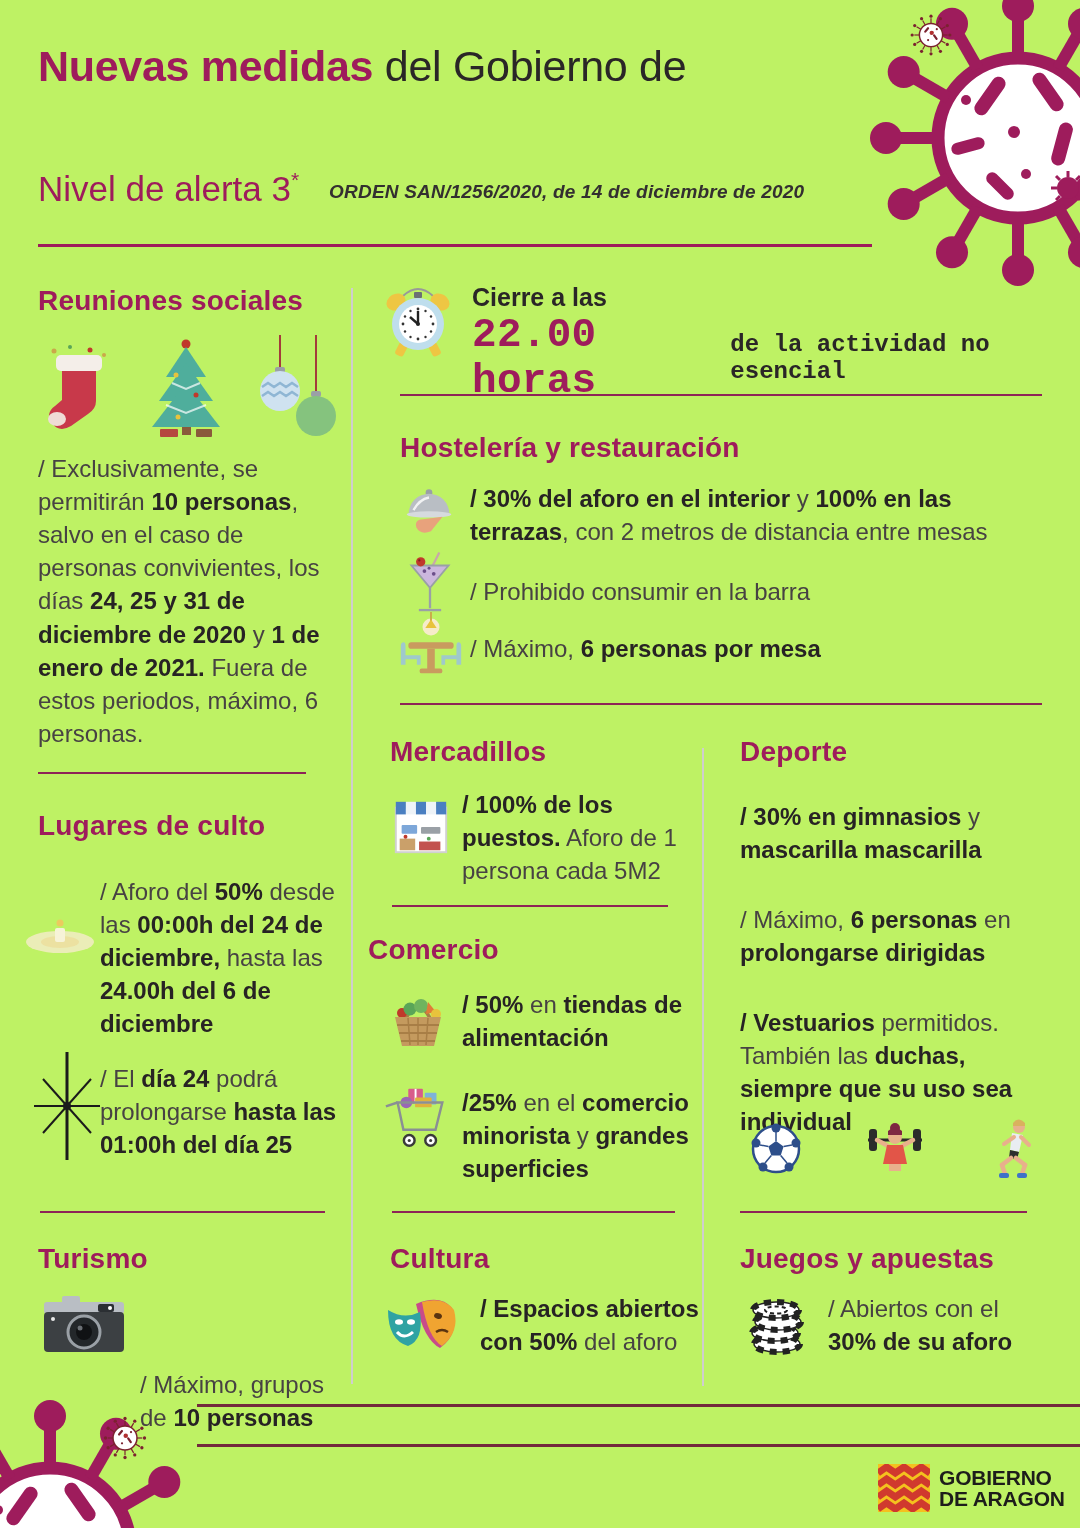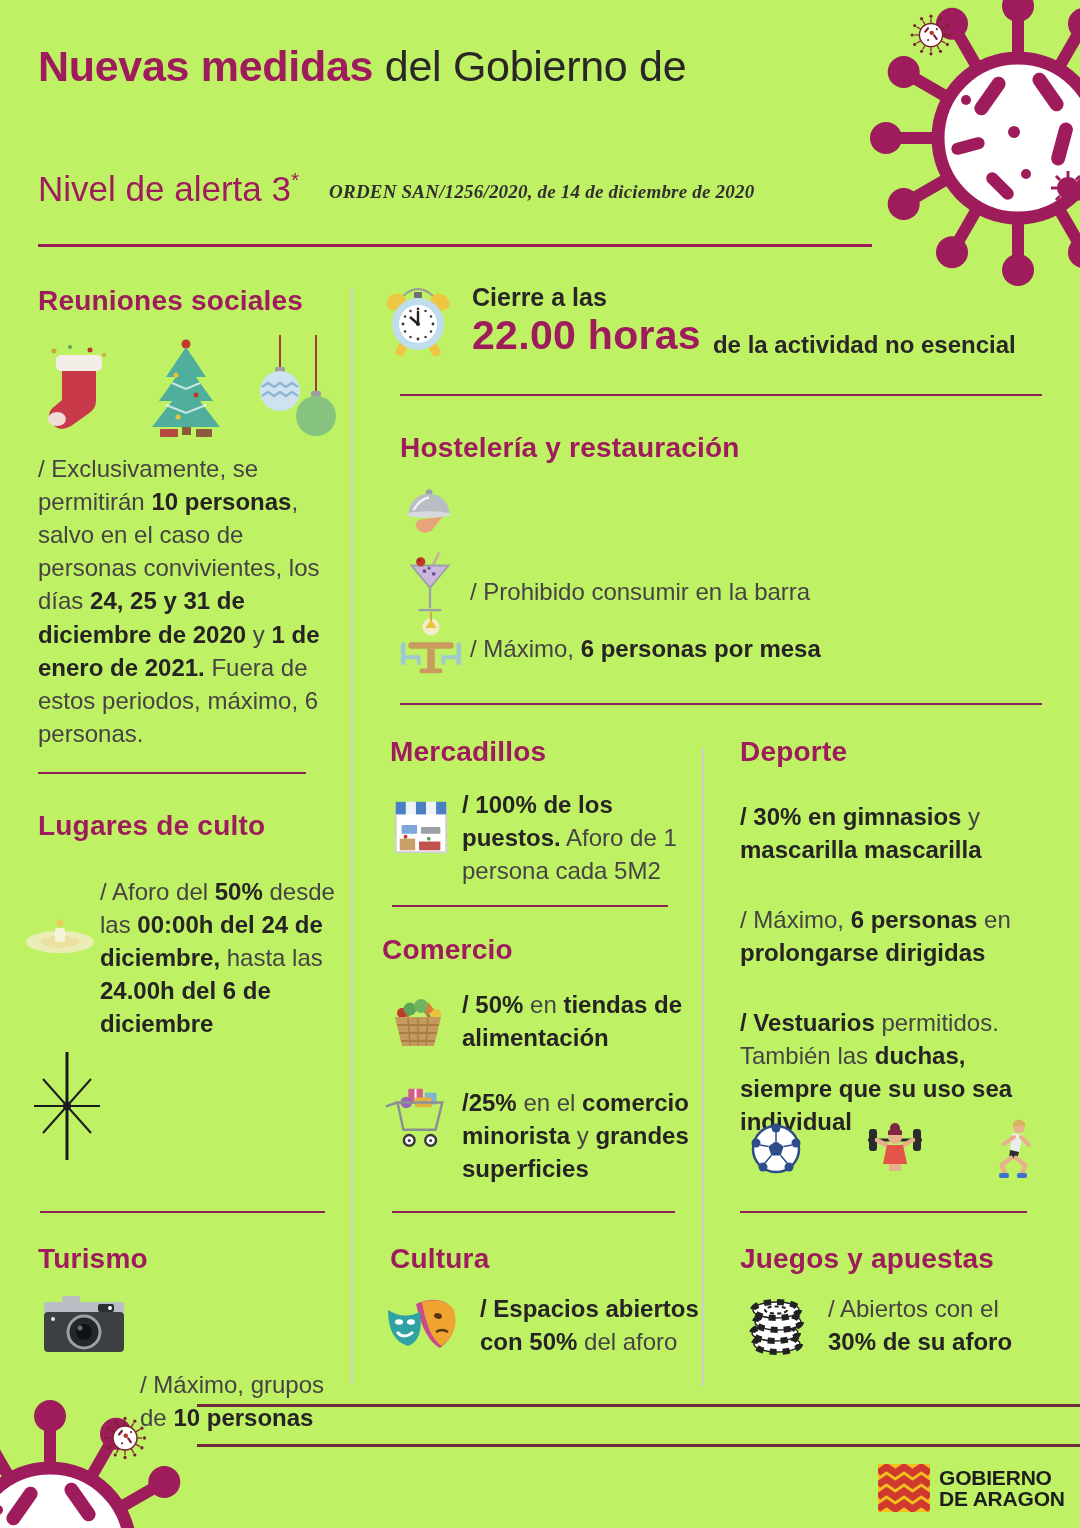--- a/index.html
+++ b/index.html
@@ -11,29 +11,29 @@
   }
   *{margin:0;padding:0;box-sizing:border-box;}
   body{background:#888;font-family:"Liberation Sans","DejaVu Sans",sans-serif;}
   .page{position:relative;width:1080px;height:1528px;background:#bef264;overflow:hidden;margin:0 auto;}
   .abs{position:absolute;}
   .title{font-size:43px;line-height:1.24;font-weight:400;color:#2a2627;letter-spacing:-.3px;}
   .title .b{font-weight:800;}
   .title .m{color:var(--accent);}
   .alert{font-size:35px;font-weight:400;color:var(--accent);}
   .alert sup{font-size:21px;vertical-align:14px;}
-  .orderref{font-size:19px;font-style:italic;font-weight:700;color:#332f30;letter-spacing:.2px;font-family:Liberation Serif, serif;}
+  .orderref{font-size:19px;font-style:italic;font-weight:700;color:#332f30;letter-spacing:.2px;}
   .h{font-size:28px;font-weight:800;color:var(--accent);letter-spacing:.2px;}
   .txt{font-size:24px;line-height:1.38;color:var(--body);}
   .txt .b{font-weight:700;color:var(--ink);}
   .rule{background:var(--accent);height:3px;}
   .thinrule{background:#8d2457;height:2px;}
   .vline{background:var(--gray);width:2px;}
   .cierre-l1{font-size:25px;font-weight:800;color:#2a2627;}
-  .cierre-l2{display:flex;align-items:flex-end;}
+  .cierre-l2{display:flex;align-items:center;font-family:Liberation Mono, monospace;}
   .cierre-time{font-size:41px;font-weight:800;color:var(--accent);letter-spacing:.3px;}
   .cierre-tail{font-size:24px;font-weight:800;color:#2a2627;margin-left:12px;}
   .footline{background:var(--maroon);height:3px;}
   .infotext{font-size:14px;letter-spacing:.7px;color:#b06787;font-weight:400;}
   .infotext .dot{color:#931e57;margin-right:10px;font-size:15px;}
   .infotext .url{color:#8f1d56;font-weight:700;}
   .logo{display:flex;align-items:center;gap:9px;}
   .logotxt{font-size:21px;font-weight:800;color:#1d1d1b;line-height:1.0;letter-spacing:-.2px;}
   .icon{display:block;}
 </style>
@@ -238,20 +238,21 @@
   <div class="abs thinrule" style="left:400px;top:394px;width:642px"></div>
 
   <div class="abs h" style="left:400px;top:432px">Hostelería y restauración</div>
   <svg class="abs icon" width="58" height="58" viewBox="0 0 60 60" style="left:400px;top:484px">
     <circle cx="30" cy="9" r="3.5" fill="#9aa0a6"></circle>
     <path d="M9 31 A21 21 0 0 1 51 31 Z" fill="#b9bec4"></path>
     <path d="M14 27 Q20 16 30 14" fill="none" stroke="#ffffff" stroke-width="2.5" opacity=".8"></path>
     <ellipse cx="30" cy="31.5" rx="23" ry="3.2" fill="#d6dade"></ellipse>
     <path d="M20 37 L44 34 L32 49 Q21 53 17 45 Q15 39 20 37 Z" fill="#e8a27c"></path>
   </svg>
+  <div class="abs txt" style="left:470px;top:482px;width:578px"><span class="b">/ </span><span class="b">30% del aforo en el interior</span><span> y </span><span class="b">100% en las terrazas</span><span>, con 2 metros de distancia entre mesas</span></div>
   <svg class="abs icon" width="52" height="74" viewBox="0 0 56 74" style="left:404px;top:548px">
     <line x1="38" y1="2" x2="28" y2="22" stroke="#c9a8a8" stroke-width="2.5"></line>
     <polygon points="8,16 48,16 28,40" fill="#cbb7dd" stroke="#9aa0a6" stroke-width="2"></polygon>
     <circle cx="22" cy="22" r="2" fill="#6b4f8a"></circle>
       <circle cx="32" cy="25" r="2" fill="#6b4f8a"></circle>
       <circle cx="27" cy="19" r="1.6" fill="#6b4f8a"></circle>
     <circle cx="18" cy="12" r="5" fill="#c0392b"></circle>
       <circle cx="16.5" cy="10.5" r="1.2" fill="#7e1f1f"></circle>
     <line x1="28" y1="40" x2="28" y2="62" stroke="#9aa0a6" stroke-width="2.5"></line>
     <line x1="16" y1="64" x2="40" y2="64" stroke="#9aa0a6" stroke-width="2.5"></line>
@@ -285,21 +286,21 @@
     <rect x="12" y="30" width="16" height="9" rx="1" fill="#7da7d9"></rect>
     <rect x="32" y="32" width="20" height="7" rx="1" fill="#9aa0a6"></rect>
     <rect x="10" y="44" width="16" height="12" fill="#caa06a"></rect>
     <rect x="30" y="47" width="22" height="9" fill="#c2524f"></rect>
     <circle cx="16" cy="42" r="2" fill="#c0392b"></circle>
       <circle cx="40" cy="44" r="2" fill="#5aa558"></circle>
   </svg>
   <div class="abs txt" style="left:462px;top:788px;width:225px"><span class="b">/ </span><span class="b">100% de los puestos.</span><span> Aforo de 1 persona cada 5M2</span></div>
   <div class="abs thinrule" style="left:392px;top:905px;width:276px"></div>
 
-  <div class="abs h" style="left:382px;top:934px">Comercio</div>
+  <div class="abs h" style="left:368px;top:934px">Comercio</div>
   <svg class="abs icon" width="64" height="64" viewBox="0 0 64 64" style="left:386px;top:988px">
     <path d="M20 30 Q32 8 44 30" fill="none" stroke="#a87e46" stroke-width="3.5"></path>
     <circle cx="16" cy="25" r="5" fill="#c0392b"></circle>
     <circle cx="24" cy="21" r="6.5" fill="#5aa558"></circle>
     <circle cx="35" cy="18" r="7" fill="#6fb45e"></circle>
     <polygon points="42,14 50,24 40,26" fill="#e07b39"></polygon>
     <circle cx="50" cy="26" r="5" fill="#e8c33c"></circle>
     <path d="M9 29 L55 29 L48 58 L16 58 Z" fill="#c49a5e"></path>
     <line x1="11" y1="37" x2="53" y2="37" stroke="#a87e46" stroke-width="2"></line>
     <line x1="13" y1="45" x2="51" y2="45" stroke="#a87e46" stroke-width="2"></line>
@@ -388,20 +389,21 @@
   <div class="abs txt" style="left:100px;top:875px;width:238px"><span>/ Aforo del </span><span class="b">50%</span><span>  desde las </span><span class="b">00:00h del 24 de diciembre,</span><span> hasta las </span><span class="b">24.00h del 6 de diciembre</span></div>
   <svg class="abs icon" width="86" height="116" viewBox="0 0 86 116" style="left:24px;top:1048px">
     <g stroke="#1b1b1b">
       <line x1="43" y1="4" x2="43" y2="112" stroke-width="3"></line>
       <line x1="10" y1="58" x2="76" y2="58" stroke-width="2"></line>
       <line x1="19" y1="31" x2="67" y2="85" stroke-width="2"></line>
       <line x1="19" y1="85" x2="67" y2="31" stroke-width="2"></line>
     </g>
     <circle cx="43" cy="58" r="4" fill="#1b1b1b"></circle>
   </svg>
+  <div class="abs txt" style="left:100px;top:1062px;width:238px"><span>/ El </span><span class="b">día 24</span><span> podrá prolongarse </span><span class="b">hasta las 01:00h del día 25</span></div>
   <div class="abs thinrule" style="left:40px;top:1211px;width:285px"></div>
 
   <div class="abs h" style="left:38px;top:1243px">Turismo</div>
   <svg class="abs icon" width="88" height="62" viewBox="0 0 88 62" style="left:40px;top:1294px">
     <rect x="22" y="2" width="18" height="9" rx="2" fill="#b9bec4"></rect>
     <rect x="4" y="8" width="80" height="12" rx="3" fill="#b9bec4"></rect>
     <rect x="58" y="10" width="16" height="8" rx="2" fill="#2b2f33"></rect>
       <circle cx="70" cy="14" r="2" fill="#ffffff"></circle>
     <rect x="4" y="18" width="80" height="40" rx="4" fill="#3c4043"></rect>
     <circle cx="44" cy="38" r="16" fill="#23272a" stroke="#9aa0a6" stroke-width="3"></circle>

